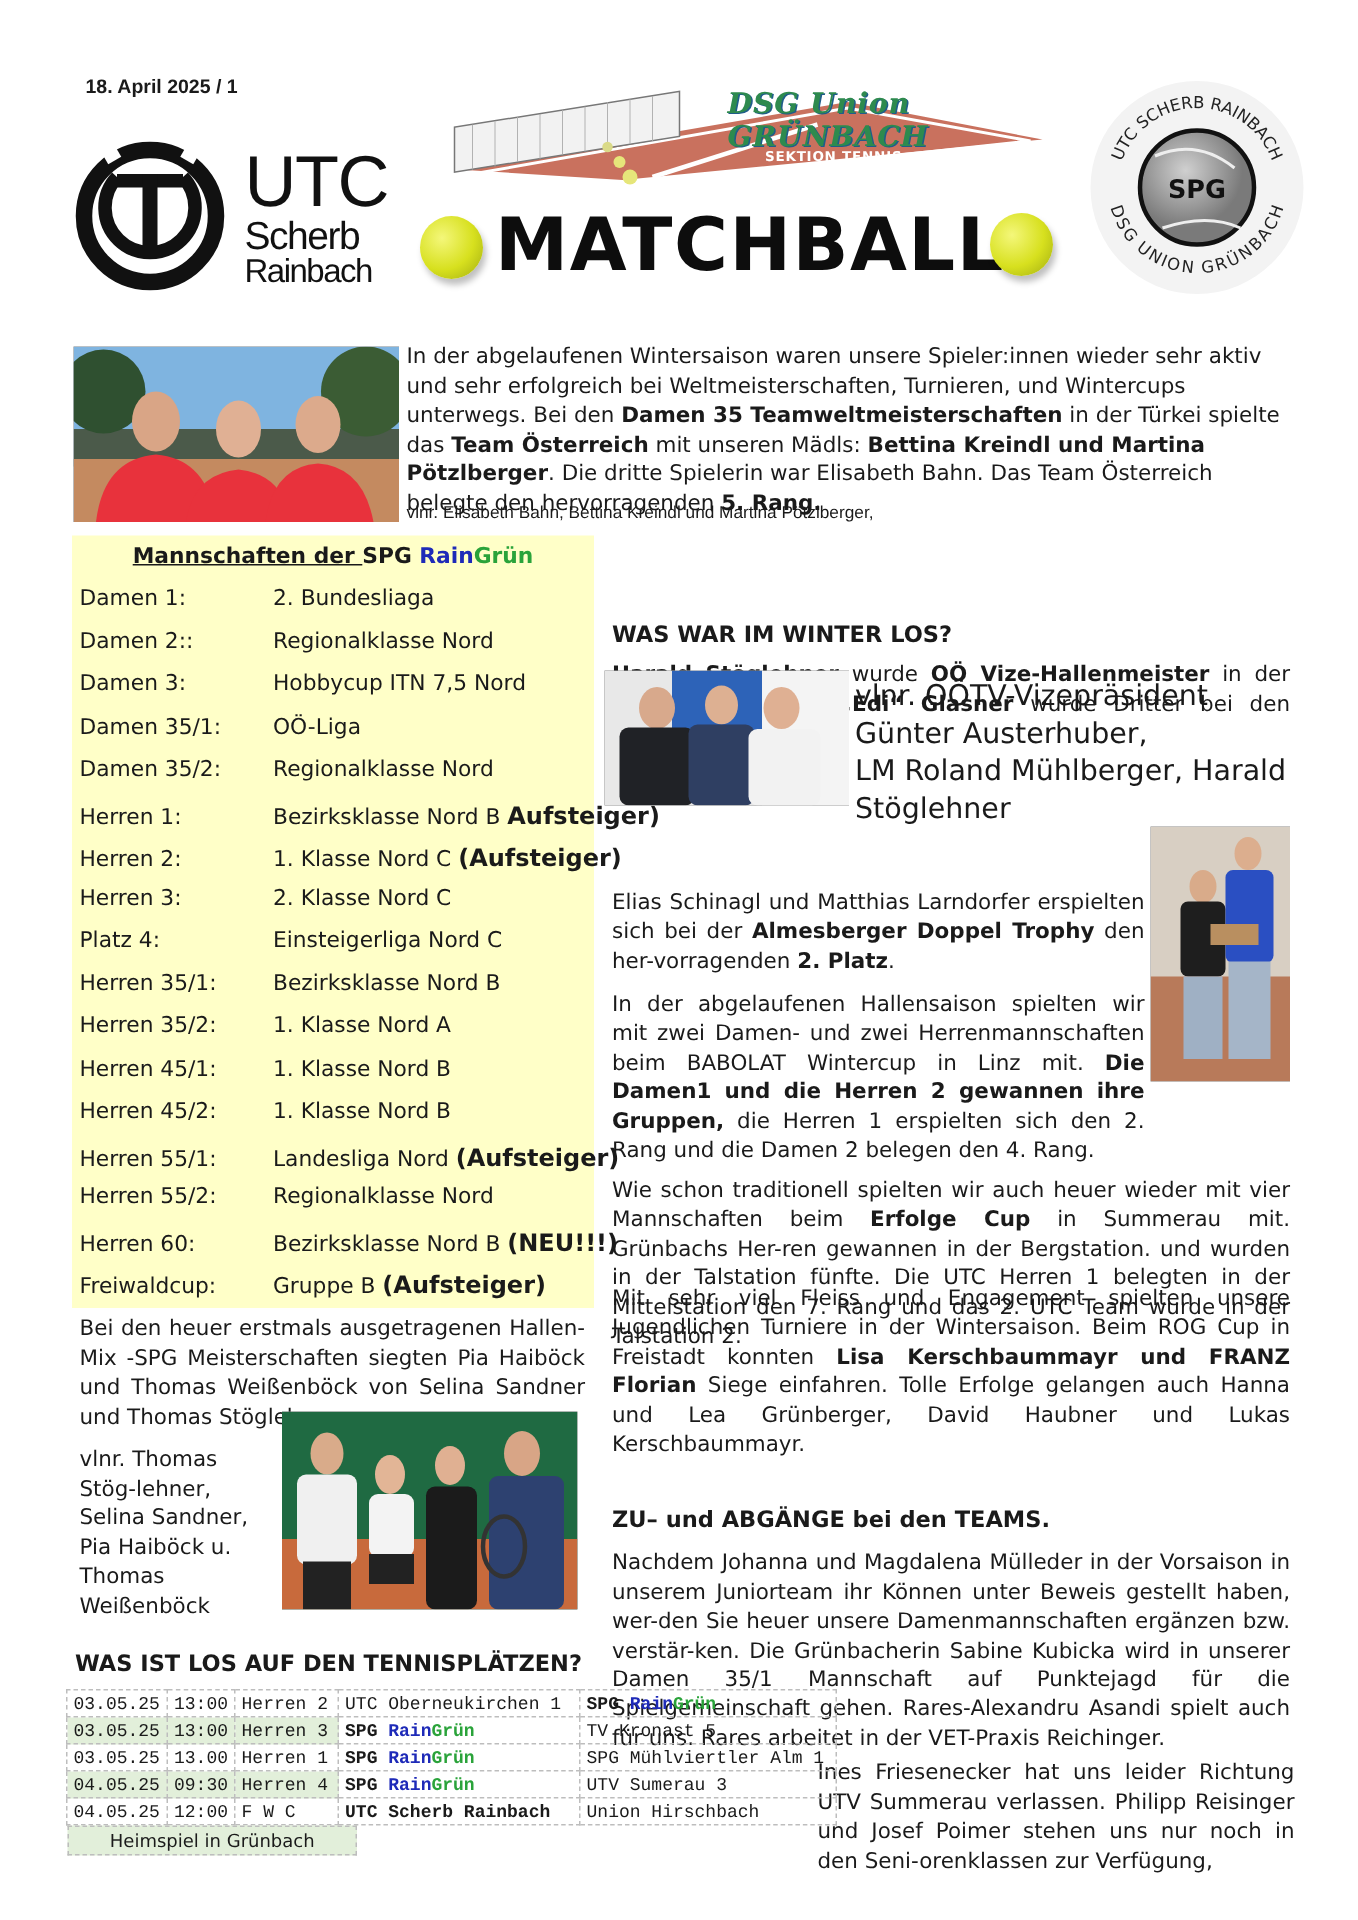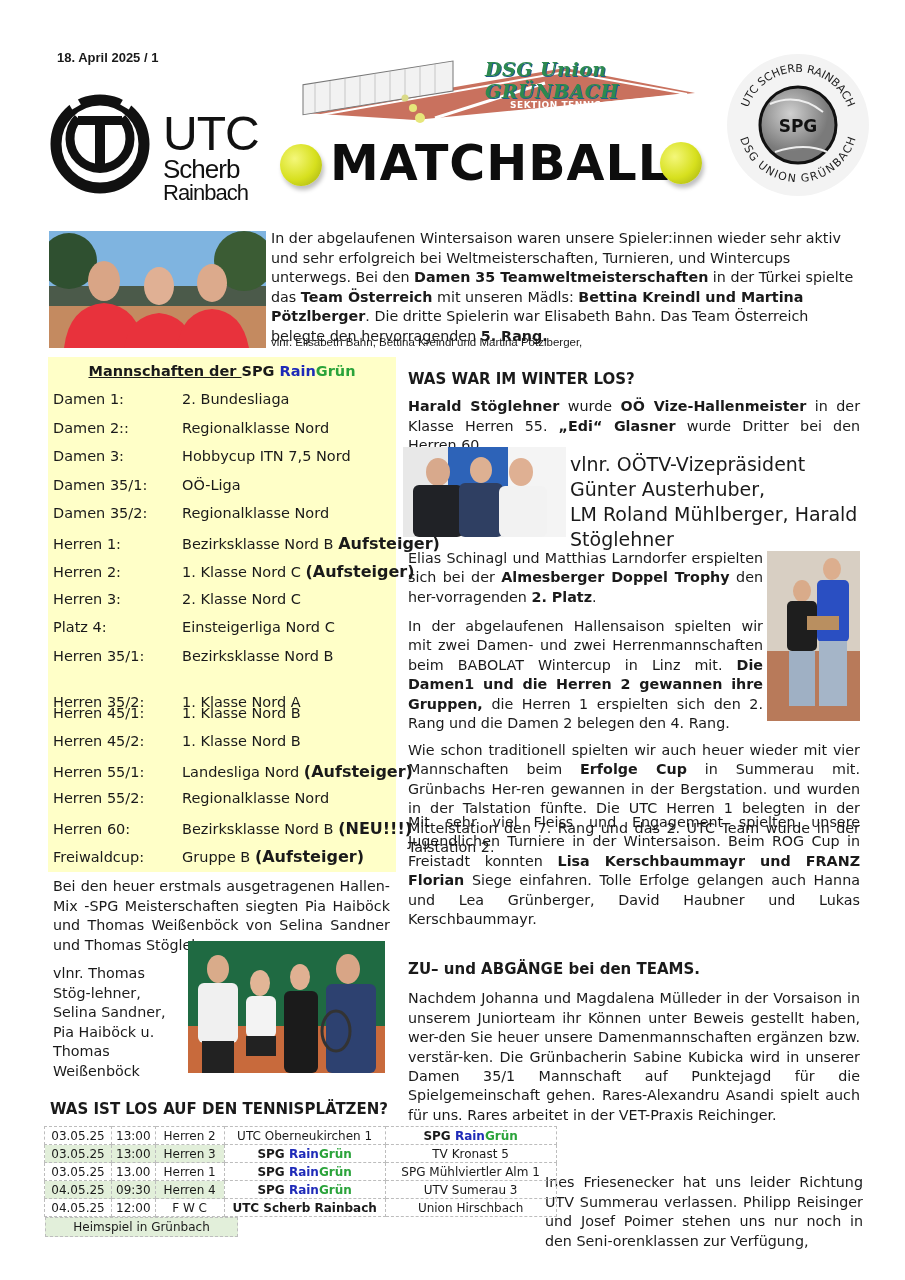--- a/index.html
+++ b/index.html
@@ -2,21 +2,21 @@
 <html><head>
 <meta charset="utf-8">
 <style>
   html, body { margin:0; padding:0; background:#ffffff; }
   body { width:905px; height:1280px; position:relative; overflow:hidden; font-family:"DejaVu Sans", sans-serif; color:#1a1a1a; }
   .abs { position:absolute; }
   .date-line { left:57px; top:50px; font-size:13px; font-weight:bold; font-family:"Liberation Sans", sans-serif; }
 
   
   .utc-logo { left:48px; top:94px; width:220px; height:100px; }
-  .utc-text { position:absolute; left:115px; top:16px; font-family:"Liberation Sans", sans-serif; color:#111; line-height:1; }
+  .utc-text { position:absolute; left:115px; top:4px; font-family:"Liberation Sans", sans-serif; color:#111; line-height:1; }
   .utc-text .l1 { font-size:48px; letter-spacing:-1px; font-weight:300; }
   .utc-text .l2 { font-size:26px; margin-top:-2px; letter-spacing:-1px; }
   .utc-text .l3 { font-size:22px; letter-spacing:-1px; }
 
   
   .dsg-logo { left:295px; top:58px; width:410px; height:70px; }
   .dsg-title { position:absolute; left:190px; top:0; font-family:"DejaVu Serif", serif; font-style:italic; font-weight:bold; font-size:19px; color:#2e8a4e; text-shadow:1px 1px 0 #1f5d8a; letter-spacing:0.5px; }
   .sektion { position:absolute; left:215px; top:42px; font-size:9px; color:#fff; font-weight:bold; letter-spacing:0.5px; }
 
   
@@ -40,30 +40,30 @@
   .green { color:#2aa33a; }
   .team-row { position:absolute; left:5px; font-size:14.5px; white-space:nowrap; }
   .team-row .lbl { display:inline-block; width:129px; }
   .team-row .note { font-size:16px; font-weight:bold; }
 
   .mix-text { left:53px; top:877px; width:337px; font-size:14.3px; line-height:19.5px; text-align:justify; }
   .mix-caption { left:53px; top:964px; width:130px; font-size:14.3px; line-height:19.5px; }
   .mix-photo { left:188px; top:941px; width:197px; height:132px; }
 
   
-  .rcol { left:408px; width:452px; font-size:14.3px; line-height:19.4px; text-align:justify; }
+  .rcol { left:408px; width:452px; font-size:14.3px; line-height:19.4px; text-align:justify;margin-top:44px; }
   h2.sec { margin:0; font-size:15px; font-weight:bold; }
   .winter-photo { left:403px; top:447px; width:163px; height:90px; }
   .winter-caption { left:570px; top:452px; font-size:19px; line-height:25px; width:300px; }
   .trophy-photo { left:767px; top:551px; width:93px; height:170px; }
 
   
   .sched-title { left:50px; top:1100px; font-size:15px; font-weight:bold; }
   table.sched { position:absolute; left:44px; top:1126px; border-collapse:collapse; font-size:12px; font-family:"DejaVu Sans", sans-serif; }
-  table.sched td { border:1px dashed #bdbdbd; padding:0 4px; height:17px; text-align:center; white-space:nowrap; }
+  table.sched td { border:1px dashed #bdbdbd; padding:0 4px; height:17px; text-align:left; white-space:nowrap;font-family:Liberation Mono, monospace; }
   table.sched tr.hl td.hlc { background:#e2efda; }
   .home-legend { left:45px; top:1217px; width:191px; height:18px; background:#e2efda; border:1px dashed #bdbdbd; font-size:12px; text-align:center; line-height:18px; }
   .ines-text { left:545px; top:1133px; width:318px; font-size:14.3px; line-height:19.5px; text-align:justify;margin-top:40px; }
 </style>
 </head>
 <body>
 
 <div class="abs date-line">18. April 2025 / 1</div>
 
 <div class="abs utc-logo">
@@ -159,21 +159,21 @@
       <div class="team-row" style="top: 34px;"><span class="lbl">Damen 1:</span><span>2. Bundesliaga</span></div>
       <div class="team-row" style="top: 62.5px;"><span class="lbl">Damen 2::</span><span>Regionalklasse Nord</span></div>
       <div class="team-row" style="top: 91px;"><span class="lbl">Damen 3:</span><span>Hobbycup ITN 7,5 Nord</span></div>
       <div class="team-row" style="top: 119.5px;"><span class="lbl">Damen 35/1:</span><span>OÖ-Liga</span></div>
       <div class="team-row" style="top: 148px;"><span class="lbl">Damen 35/2:</span><span>Regionalklasse Nord</span></div>
       <div class="team-row" style="top: 176.5px;"><span class="lbl">Herren 1:</span><span>Bezirksklasse Nord B</span> <span class="note">Aufsteiger)</span></div>
       <div class="team-row" style="top: 205px;"><span class="lbl">Herren 2:</span><span>1. Klasse Nord C</span> <span class="note">(Aufsteiger)</span></div>
       <div class="team-row" style="top: 233.5px;"><span class="lbl">Herren 3:</span><span>2. Klasse Nord C</span></div>
       <div class="team-row" style="top: 262px;"><span class="lbl">Platz 4:</span><span>Einsteigerliga Nord C</span></div>
       <div class="team-row" style="top: 290.5px;"><span class="lbl">Herren 35/1:</span><span>Bezirksklasse Nord B</span></div>
-      <div class="team-row" style="top: 337px;"><span class="lbl">Herren 35/2:</span><span>1. Klasse Nord A</span></div>
+      <div class="team-row" style="top: 319px;"><span class="lbl">Herren 35/2:</span><span>1. Klasse Nord A</span></div>
       <div class="team-row" style="top: 347.5px;"><span class="lbl">Herren 45/1:</span><span>1. Klasse Nord B</span></div>
       <div class="team-row" style="top: 376px;"><span class="lbl">Herren 45/2:</span><span>1. Klasse Nord B</span></div>
       <div class="team-row" style="top: 404.5px;"><span class="lbl">Herren 55/1:</span><span>Landesliga Nord</span> <span class="note">(Aufsteiger)</span></div>
       <div class="team-row" style="top: 433px;"><span class="lbl">Herren 55/2:</span><span>Regionalklasse Nord</span></div>
       <div class="team-row" style="top: 461.5px;"><span class="lbl">Herren 60:</span><span>Bezirksklasse Nord B</span> <span class="note">(NEU!!!)</span></div>
       <div class="team-row" style="top: 490px;"><span class="lbl">Freiwaldcup:</span><span>Gruppe B </span> <span class="note">(Aufsteiger)</span></div>
     </div>
 </div>
 
 <div class="abs mix-text">Bei den heuer erstmals ausgetragenen Hallen-Mix -SPG Meisterschaften siegten Pia Haiböck und Thomas Weißenböck von Selina Sandner und Thomas Stöglehner</div>

